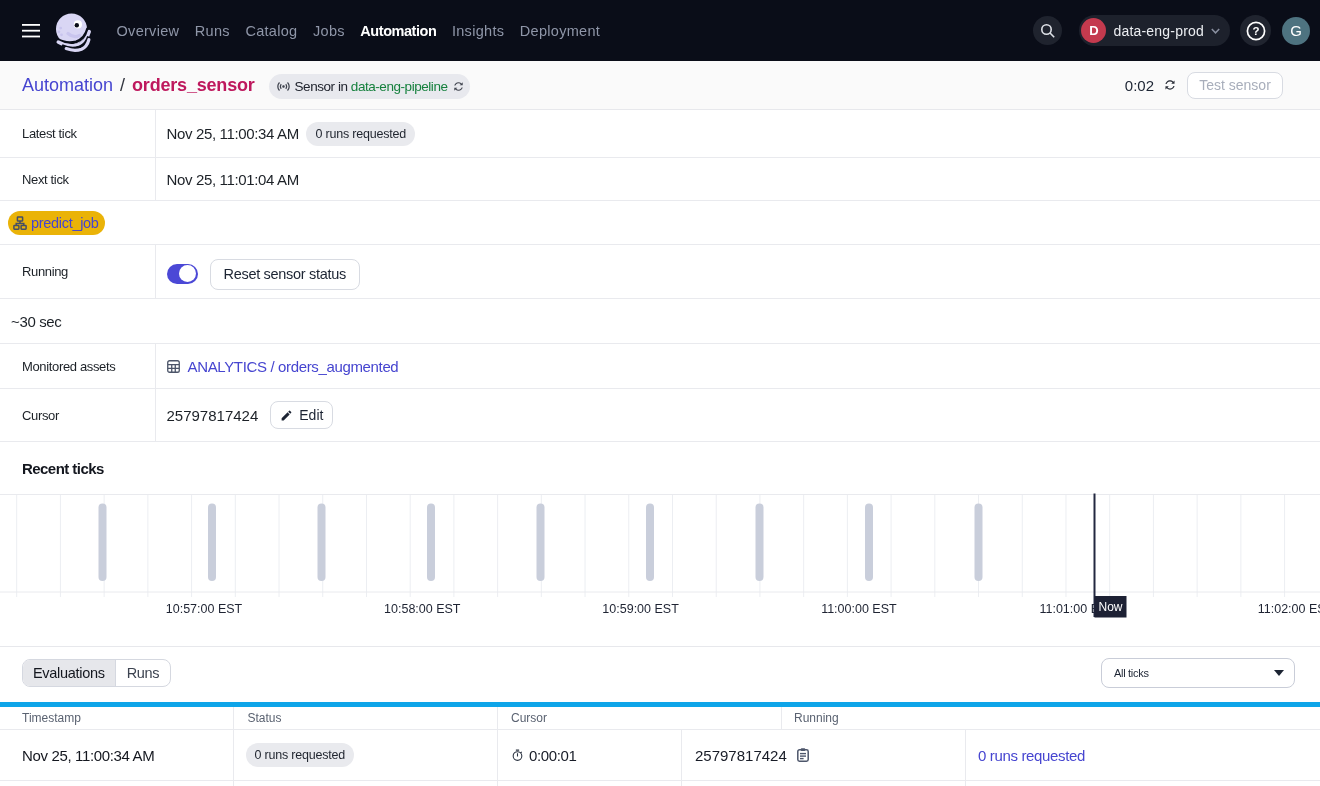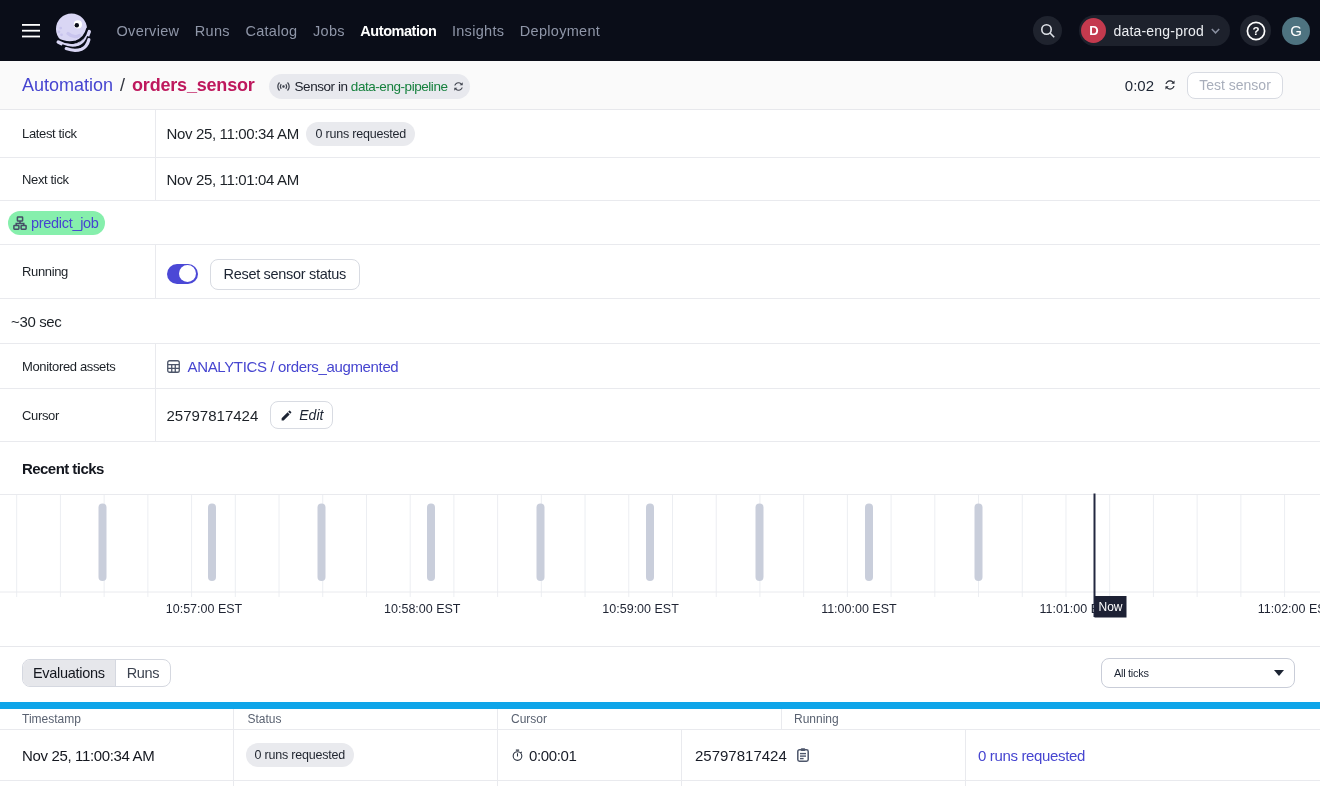--- a/index.html
+++ b/index.html
@@ -46,21 +46,21 @@
 #teststartbtn { width:96px; height:27px; }
 
 
 #meta { position:absolute; top:110px; left:0; width:1320px; }
 .mrow { display:flex; border-bottom:1px solid #e9eaee; }
 .mrow .mlabel { width:155.5px; border-right:1px solid #e9eaee; padding-left:22px;
   display:flex; align-items:center; font-size:13px; letter-spacing:-.35px; color:#1c2127; flex:none; }
 .mrow .mval { padding-left:11px; display:flex; align-items:center; font-size:15px; letter-spacing:-.35px; color:#1c2127; }
 .graypill { height:24px; background:#e9eaee; border-radius:12px; padding:0 9px;
   font-size:12.5px; letter-spacing:-.2px; color:#1f242e; display:inline-flex; align-items:center; }
-.lavpill { height:24px; background:#86efac; border-radius:12px; padding:0 6px 0 5px;
+.lavpill { height:24px; background:#eab308; border-radius:12px; padding:0 6px 0 5px;
   font-size:14.5px; letter-spacing:-.3px; color:#4645d0; display:inline-flex; align-items:center; gap:4px; margin-left:-3px; }
 .toggle { width:31px; height:20px; border-radius:10px; background:#4b48d6; position:relative; }
 .toggle .knob { position:absolute; right:1.5px; top:1.5px; width:17px; height:17px;
   border-radius:50%; background:#fff; }
 a.ilink { color:#4645d0; text-decoration:none; font-size:15px; letter-spacing:-.35px; }
 
 
 #ticks { position:absolute; top:442px; left:0; width:1320px; height:205px;
   border-bottom:1px solid #e7e8ec; }
 #ticks h3 { position:absolute; top:460px; left:22px; font-size:15px; font-weight:700; letter-spacing:-.55px; color:#14171f; }
@@ -73,21 +73,21 @@
   border:1px solid #d5d8e0; border-radius:8px; overflow:hidden; background:#fff; }
 .seg .s1 { background:#e6e7eb; padding:0 10px; display:flex; align-items:center;
   font-size:14.5px; letter-spacing:-.3px; color:#14171f; border-right:1px solid #d5d8e0; }
 .seg .s2 { padding:0 11px; display:flex; align-items:center; font-size:14.5px; letter-spacing:-.3px; color:#3c4350; }
 .dropdown { position:absolute; top:11px; left:1101px; width:194px; height:30px;
   border:1px solid #c9cdd8; border-radius:8px; background:#fff; display:flex; align-items:center; }
 .dropdown .txt { margin-left:12px; font-size:11px; letter-spacing:-.3px; color:#1c2433; }
 .dropdown .caret { position:absolute; right:10px; width:0; height:0;
   border-left:5.5px solid transparent; border-right:5.5px solid transparent; border-top:6px solid #1c2433; }
 #etable { position:absolute; top:55px; left:0; width:1320px; }
-#etable .hrow { display:flex; height:28px; border-top:7px solid #0ea5e9; border-bottom:1px solid #e9eaee; }
+#etable .hrow { display:flex; height:28px; border-top:5px solid #0ea5e9; border-bottom:1px solid #e9eaee; }
 #etable .drow { display:flex; height:51px; border-bottom:1px solid #e9eaee; }
 .c1 { width:234px; flex:none; border-right:1px solid #e9eaee; padding-left:22px; display:flex; align-items:center; }
 .c2 { width:264px; flex:none; border-right:1px solid #e9eaee; padding-left:13.5px; display:flex; align-items:center; }
 .c3 { width:184px; flex:none; border-right:1px solid #e9eaee; padding-left:13px; display:flex; align-items:center; }
 .c4 { width:284px; flex:none; border-right:1px solid #e9eaee; padding-left:13px; display:flex; align-items:center; }
 .c5 { flex:1; padding-left:12px; display:flex; align-items:center; }
 .hrow div { font-size:12px; color:#5a6271; }
 .drow .c1 { font-size:15px; letter-spacing:-.35px; color:#14171f; }
 </style>
 </head>
@@ -209,21 +209,21 @@
       <svg width="13" height="13" viewBox="0 0 14 14" fill="none" stroke="#4b5468" stroke-width="1.4" style="margin-right:8px">
           <rect x="0.8" y="0.8" width="12.4" height="12.4" rx="2"></rect>
           <path d="M1 4.9h12M1 9.1h12M5.1 4.9V13M8.9 4.9V13"></path>
         </svg>
       <a class="ilink">ANALYTICS / orders_augmented</a>
       </div>
   </div>
   <div class="mrow" style="height:53px">
     <div class="mlabel">Cursor</div>
     <div class="mval" style="font-size:15px;letter-spacing:0">25797817424
-      <span class="btn" style="margin-left:12px;height:28px;padding:0 9px;font-style:italic;">
+      <span class="btn" style="margin-left:12px;height:28px;padding:0 9px;">
       <svg width="13" height="13" viewBox="0 0 24 24" fill="#1c2433" style="margin-right:6px">
             <path d="M3 17.25V21h3.75L17.81 9.94l-3.75-3.75L3 17.25zM20.71 7.04a1 1 0 0 0 0-1.41l-2.34-2.34a1 1 0 0 0-1.41 0l-1.83 1.83 3.75 3.75 1.83-1.83z"></path>
           </svg>
       Edit</span></div>
   </div>
 </div>
 
 <div id="ticks">
   <h3>Recent ticks</h3>
   <svg id="chartsvg" width="1320" height="205" viewBox="0 0 1320 205">

